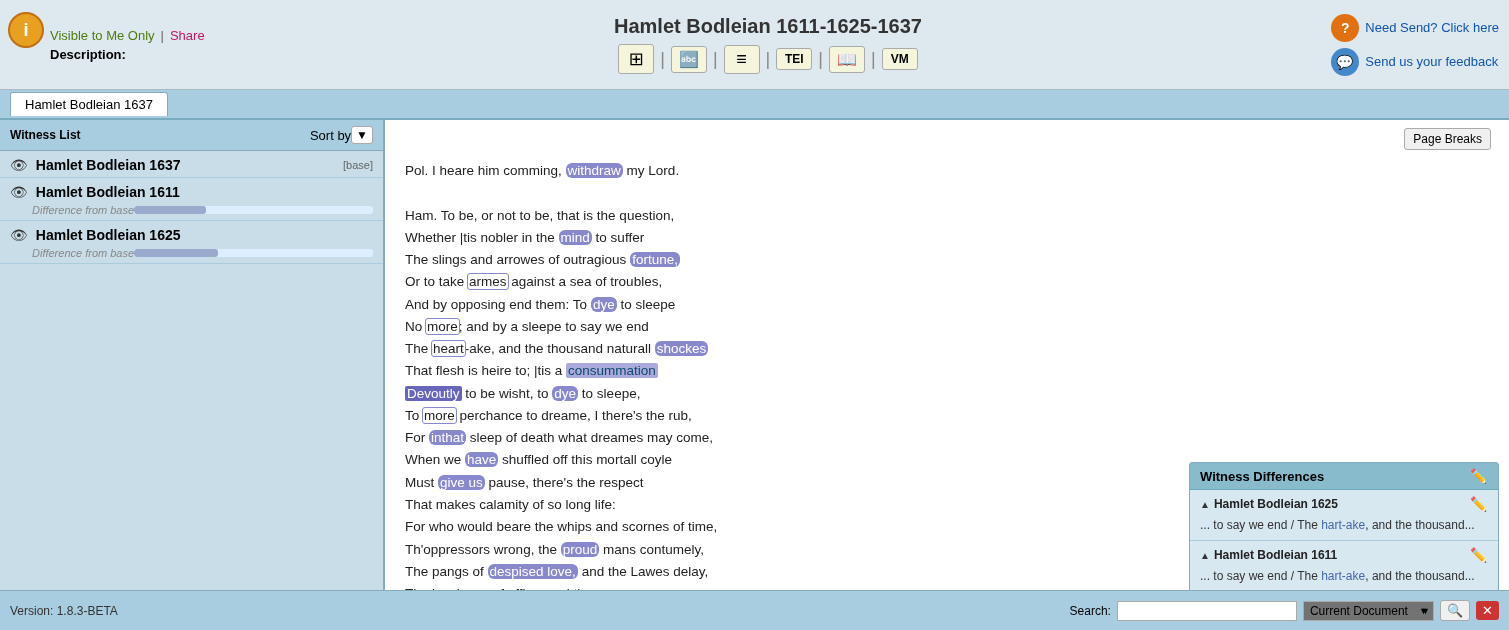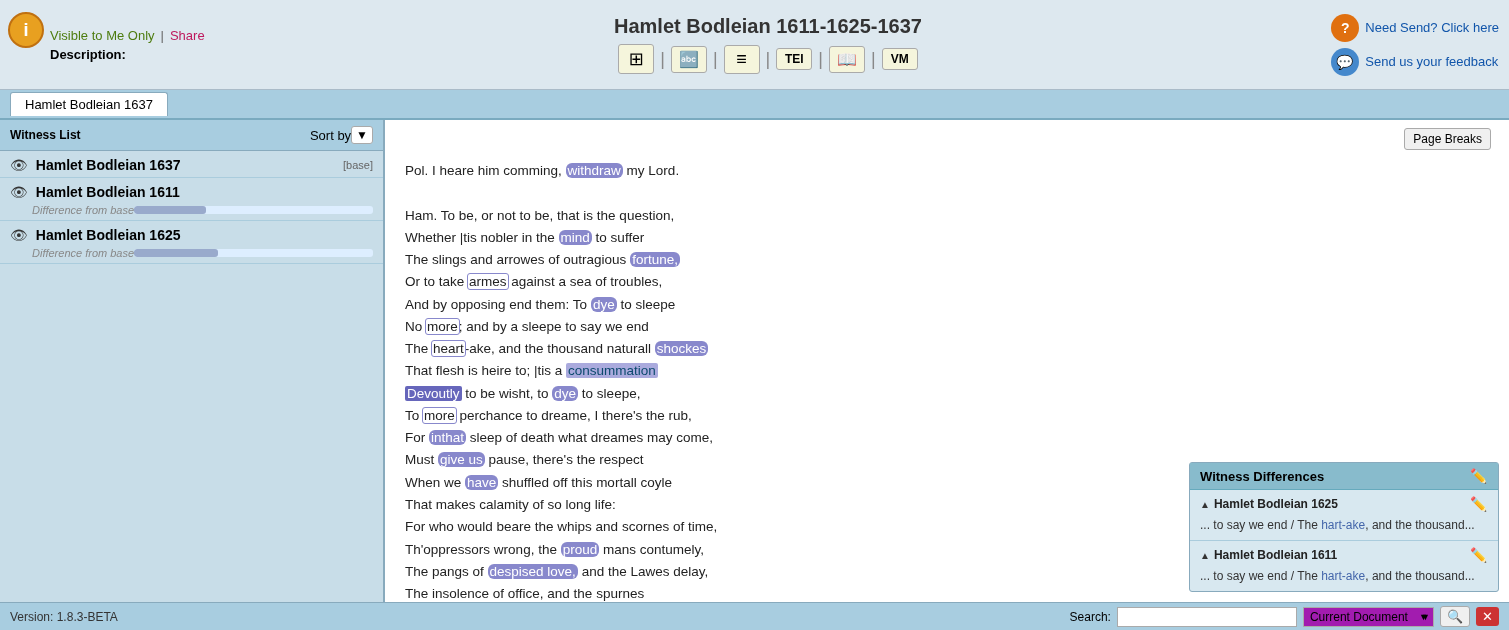--- a/index.html
+++ b/index.html
@@ -308,21 +308,21 @@
     .pencil-icon {
       color: #cc3333;
       font-size: 14px;
       cursor: pointer;
     }
 
     
     #status-bar {
       background: #a8cde0;
       border-top: 1px solid #88aabd;
-      height: 28px;
+      height: 40px;
       display: flex;
       align-items: center;
       padding: 0 10px;
       position: absolute;
       bottom: 0;
       left: 0;
       right: 0;
     }
     #version-label {
       font-size: 12px;
@@ -489,22 +489,22 @@
       <div class="text-line">Whether |tis nobler in the <span class="highlight-blue">mind</span> to suffer</div>
       <div class="text-line">The slings and arrowes of outragious <span class="highlight-blue">fortune,</span></div>
       <div class="text-line">Or to take <span class="highlight-box">armes</span> against a sea of troubles,</div>
       <div class="text-line">And by opposing end them: To <span class="highlight-blue">dye</span> to sleepe</div>
       <div class="text-line">No <span class="highlight-box">more</span>; and by a sleepe to say we end</div>
       <div class="text-line">The <span class="highlight-box">heart</span>-ake, and the thousand naturall <span class="highlight-blue">shockes</span></div>
       <div class="text-line">That flesh is heire to; |tis a <span class="highlight-light-blue">consummation</span></div>
       <div class="text-line"><span class="highlight-dark-blue">Devoutly</span> to be wisht, to <span class="highlight-blue">dye</span> to sleepe,</div>
       <div class="text-line">To <span class="highlight-box">more</span> perchance to dreame, I there's the rub,</div>
       <div class="text-line">For <span class="highlight-blue">inthat</span> sleep of death what dreames may come,</div>
+      <div class="text-line">When we <span class="highlight-blue">have</span> shuffled off this mortall coyle</div>
       <div class="text-line">Must <span class="highlight-blue">give us</span> pause, there's the respect</div>
-      <div class="text-line">When we <span class="highlight-blue">have</span> shuffled off this mortall coyle</div>
       <div class="text-line">That makes calamity of so long life:</div>
       <div class="text-line">For who would beare the whips and scornes of time,</div>
       <div class="text-line">Th'oppressors wrong, the <span class="highlight-blue">proud</span> mans contumely,</div>
       <div class="text-line">The pangs of <span class="highlight-blue">despised love,</span> and the Lawes delay,</div>
       <div class="text-line">The insolence of office, and the spurnes</div>
     </div>
 
     <div id="witness-diff-panel">
       <div id="witness-diff-title">
         <span>Witness Differences</span>
@@ -535,21 +535,21 @@
     </div>
   </div>
 </div>
 
 <div id="status-bar">
   <span id="version-label">Version: 1.8.3-BETA</span>
   <div id="search-area">
     <span id="search-label">Search:</span>
     <input type="text" id="search-input" style="border: 1px solid rgb(170, 170, 170); padding: 2px 6px; font-size: 12px; width: 180px;">
     <div class="search-doc-wrapper">
-      <select style="border:1px solid #aaa;padding:2px 24px 2px 6px;font-size:12px;background:#a21caf;appearance:none;cursor:pointer;">
+      <select style="border:1px solid #aaa;padding:2px 24px 2px 6px;font-size:12px;background:#737373;appearance:none;cursor:pointer;">
         <option>Current Document</option>
         <option>All Documents</option>
       </select>
       <span style="position:absolute;right:6px;font-size:9px;pointer-events:none;">▼</span>
     </div>
     <button class="search-btn">🔍</button>
     <button class="search-close-btn">✕</button>
   </div>
 </div>
 

